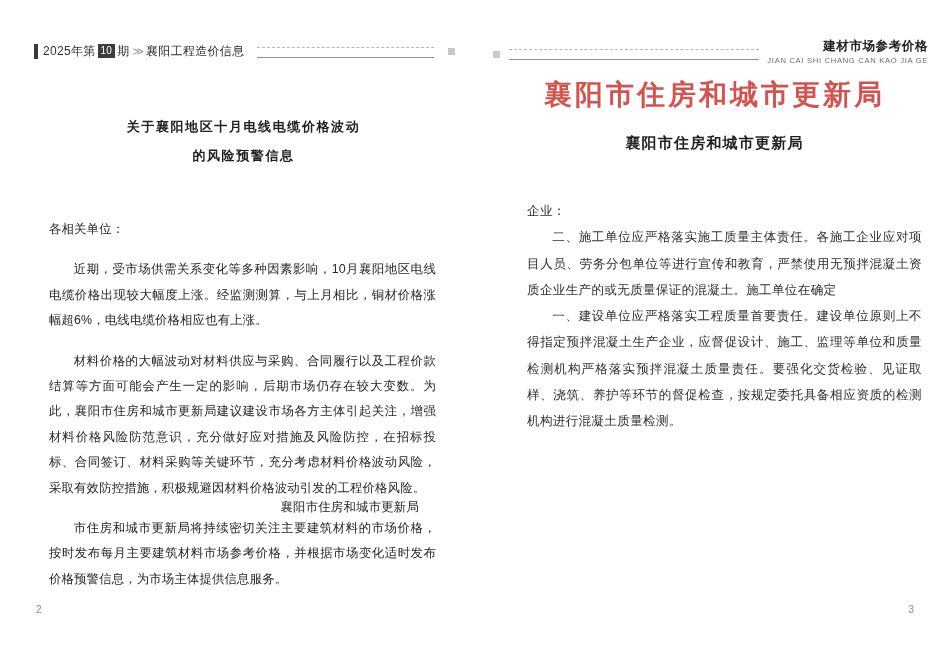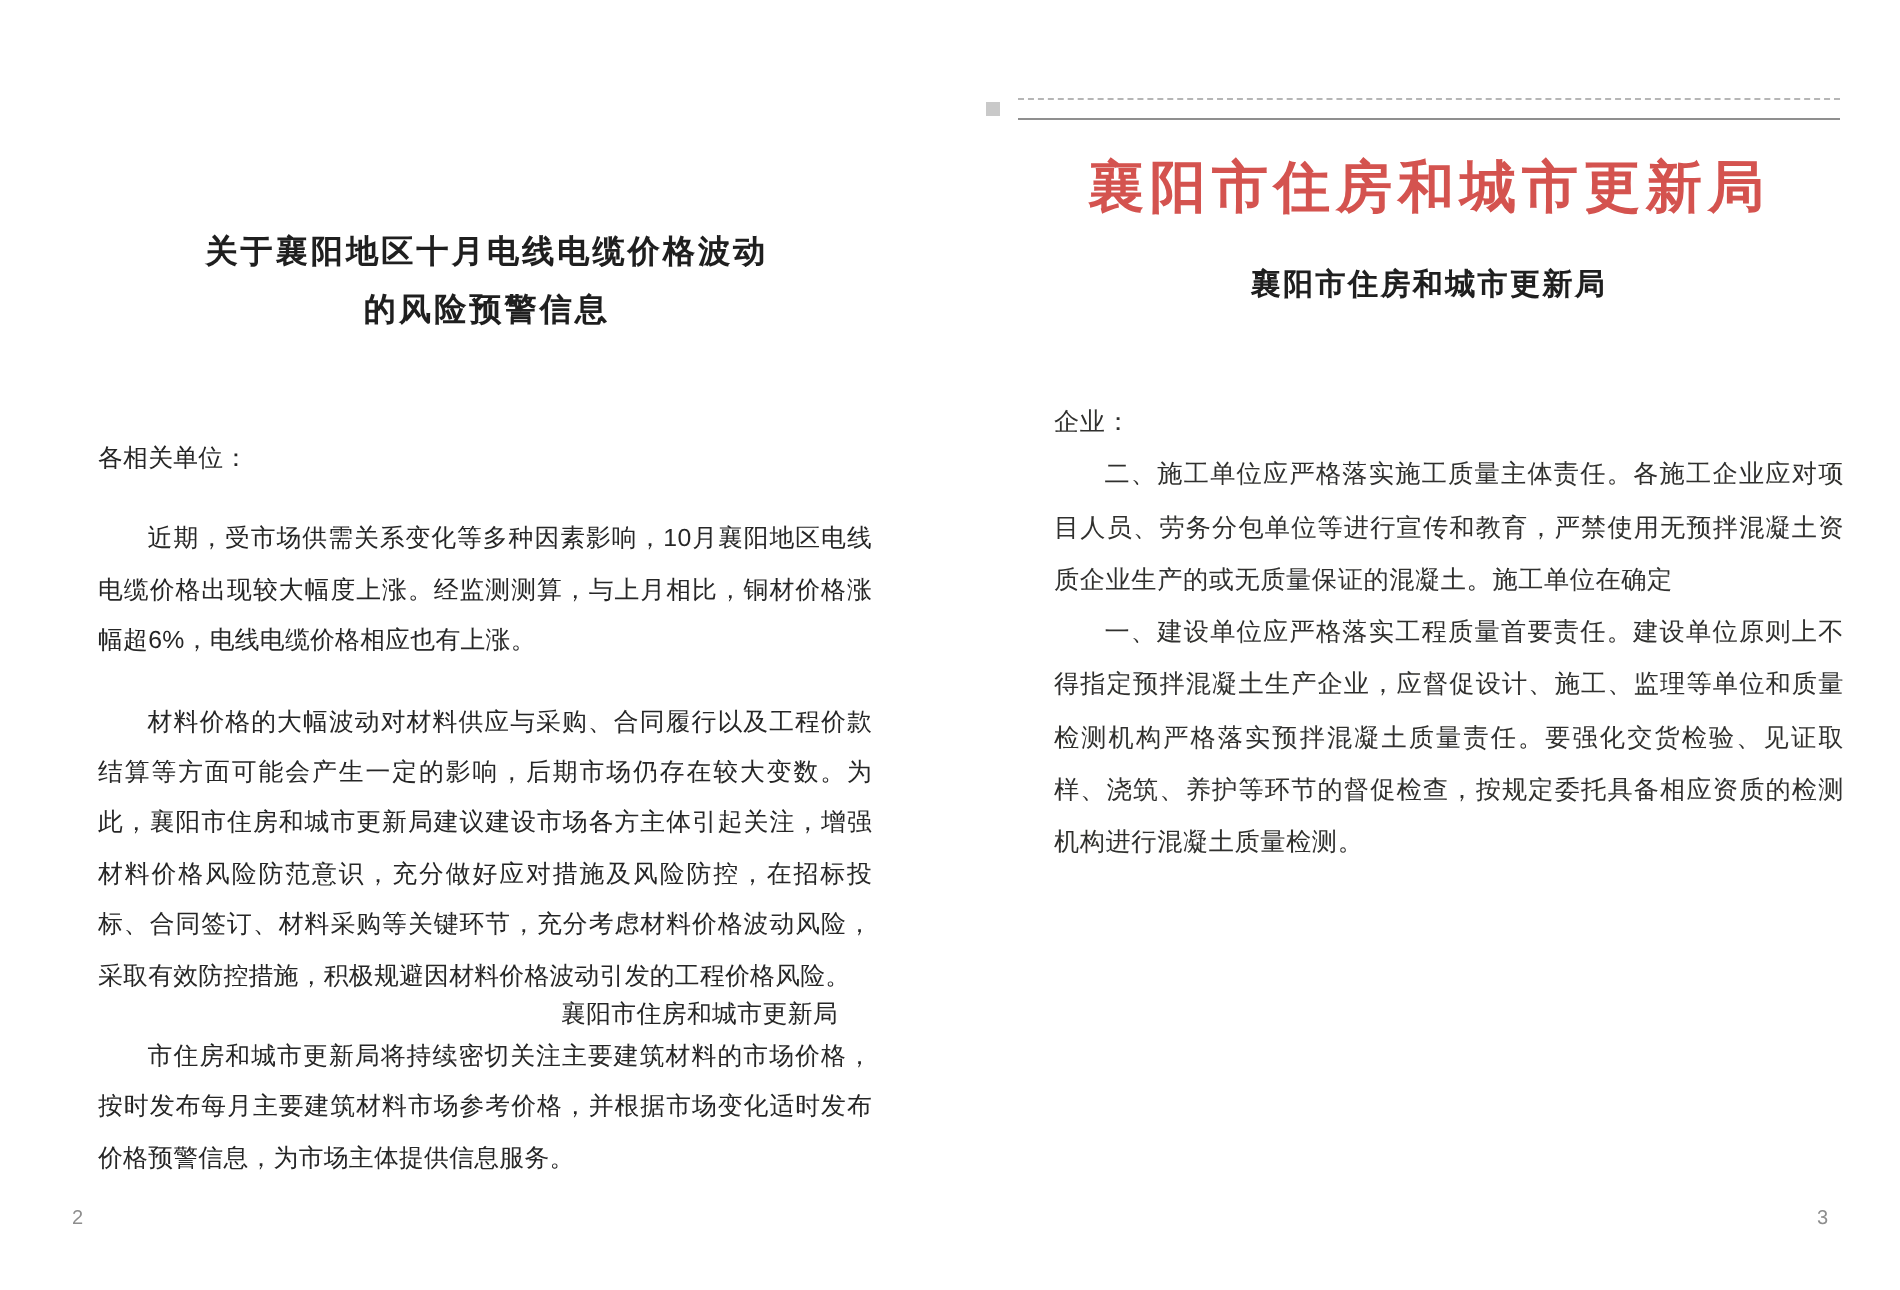--- a/index.html
+++ b/index.html
@@ -92,21 +92,21 @@
     margin-left: 9px;
   }
 
   
   .ltitle {
     position: absolute;
     left: 40px;
     right: 30px;
     top: 112px;
     text-align: center;
-    font-size: 16px;
+    font-size: 13px;
     line-height: 29px;
     font-weight: bold;
     color: #1f1f1f;
     letter-spacing: 1.6px;
     font-family: "Liberation Serif", "DejaVu Serif", serif;
   }
   .ltitle div { white-space: nowrap; }
 
   
   .lbody {
@@ -249,20 +249,26 @@
     font-family: "Liberation Sans", sans-serif;
   }
 </style>
 </head>
 <body>
 
 <div class="spread">
 
   <div class="page page-left">
 
+    <div class="lhead">
+      <div class="lhead-bar"></div>
+      <div class="lhead-text"><span>2025年第</span><span class="issue-box">10</span><span>期</span><span class="chev">≫</span><span>襄阳工程造价信息</span></div>
+      <div class="lhead-rule"></div>
+      <div class="hsquare"></div>
+    </div>
 
     <div class="ltitle">
       <div>关于襄阳地区十月电线电缆价格波动</div>
       <div>的风险预警信息</div>
     </div>
 
     <div class="lbody">
       <p class="noindent">各相关单位：</p>
       <p>近期，受市场供需关系变化等多种因素影响，10月襄阳地区电线电缆价格出现较大幅度上涨。经监测测算，与上月相比，铜材价格涨幅超6%，电线电缆价格相应也有上涨。</p>
       <p>材料价格的大幅波动对材料供应与采购、合同履行以及工程价款结算等方面可能会产生一定的影响，后期市场仍存在较大变数。为此，襄阳市住房和城市更新局建议建设市场各方主体引起关注，增强材料价格风险防范意识，充分做好应对措施及风险防控，在招标投标、合同签订、材料采购等关键环节，充分考虑材料价格波动风险，采取有效防控措施，积极规避因材料价格波动引发的工程价格风险。</p>
@@ -276,20 +282,24 @@
     <div class="pagenum-left">2</div>
   </div>
 
   <div class="page page-right">
 
     <div class="rhead">
       <div class="rhead-left">
         <div class="hsquare" style="margin-left:0;margin-right:9px;"></div>
         <div class="rhead-rule"></div>
       </div>
+      <div class="rhead-brand">
+        <div class="rbrand-cn">建材市场参考价格</div>
+        <div class="rbrand-py">JIAN CAI SHI CHANG CAN KAO JIA GE</div>
+      </div>
     </div>
 
     <div class="red-title">襄阳市住房和城市更新局</div>
 
     <div class="rtitle">
       <div>襄阳市住房和城市更新局</div>
     </div>
 
     <div class="rbody">
       <p class="noindent">企业：</p>

